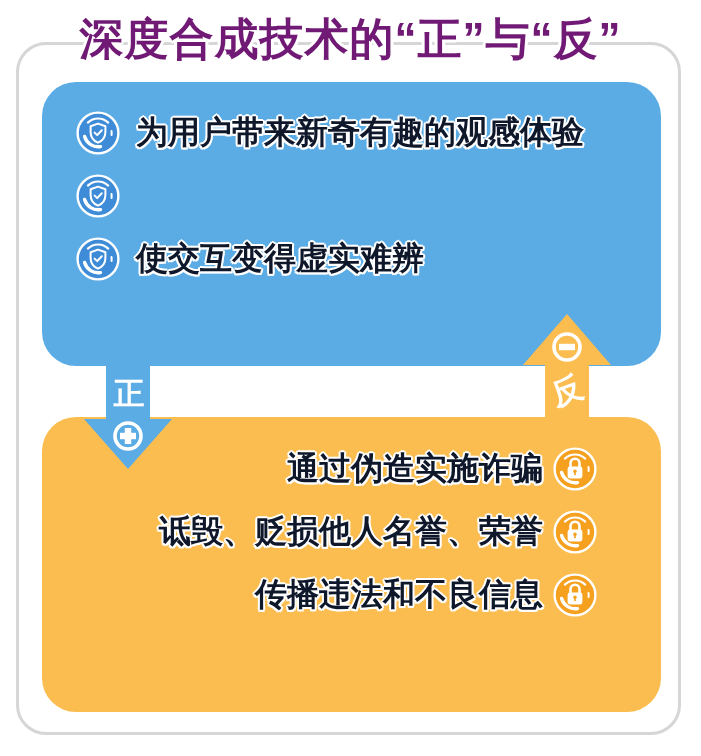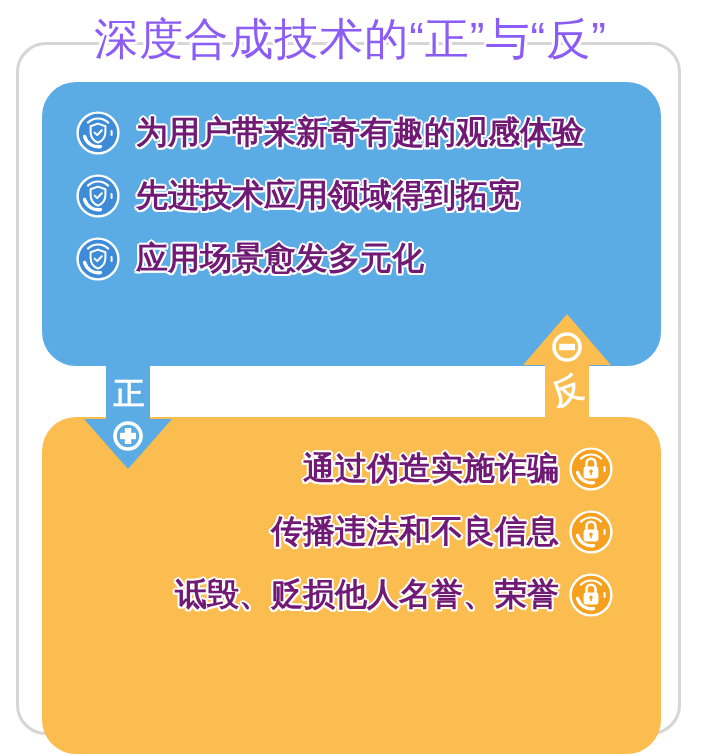--- a/index.html
+++ b/index.html
@@ -6,32 +6,32 @@
   .stage{
     position:relative;width:701px;height:756px;background:#fff;overflow:hidden;
     font-family:"Liberation Sans","DejaVu Sans",sans-serif;
   }
   .frame{
     position:absolute;left:16px;top:42px;width:665px;height:693px;
     border:3px solid #d6d6d6;border-radius:30px;box-sizing:border-box;
   }
   .title{
     position:absolute;left:0;top:10px;width:100%;text-align:center;
-    font-size:44px;font-weight:normal;color:#8b5cf6;letter-spacing:1px;
+    font-size:44px;font-weight:bold;color:#701a75;letter-spacing:1px;
     text-shadow:3px 0 0 #fff,-3px 0 0 #fff,0 3px 0 #fff,0 -3px 0 #fff,
                 2px 2px 0 #fff,-2px 2px 0 #fff,2px -2px 0 #fff,-2px -2px 0 #fff;
     white-space:nowrap;
   }
   .box{position:absolute;left:42px;width:619px;border-radius:34px;box-sizing:border-box;}
   .box.blue{top:82px;height:284px;background:#5bace5;padding:29px 0 0 34px;}
-  .box.orange{top:417px;height:337px;background:#fbbd4f;padding:30px 48px 0 0;}
+  .box.orange{top:417px;height:295px;background:#fbbd4f;padding:30px 64px 0 0;}
   .row{display:flex;align-items:center;height:44px;margin-bottom:19px;}
   .row.right{justify-content:flex-end;}
   .row-text{
-    font-size:32px;font-weight:bold;color:#701a75;letter-spacing:0;
+    font-size:32px;font-weight:bold;color:#0f172a;letter-spacing:0;
     text-shadow:2px 0 0 #fff,-2px 0 0 #fff,0 2px 0 #fff,0 -2px 0 #fff,
                 1.5px 1.5px 0 #fff,-1.5px 1.5px 0 #fff,1.5px -1.5px 0 #fff,-1.5px -1.5px 0 #fff;
     white-space:nowrap;
   }
   .row.left .row-text{margin-left:16px;}
   .row.right .row-text{margin-right:10px;}
   .badge{width:44px;height:44px;flex:0 0 44px;}
   .arrow-svg{position:absolute;}
   .arrow-label{
     position:absolute;color:#fff;font-weight:bold;font-size:31px;
@@ -63,64 +63,63 @@
     </div>
     <div class="row left">
       <svg class="badge" viewBox="0 0 44 44">
         <circle cx="22" cy="22" r="20.4" fill="#3e8cd8" stroke="#fff" stroke-width="2.4"></circle>
         <path d="M11.9 11.6 A14.6 14.6 0 0 1 32.2 11.6" fill="none" stroke="#fff" stroke-width="2.2" stroke-linecap="round"></path>
         <path d="M8.6 25.5 A14.2 14.2 0 0 0 24.5 35.6" fill="none" stroke="#fff" stroke-width="3.4" stroke-linecap="round"></path>
         <path d="M35.5 20 A14.6 14.6 0 0 1 34.2 28.5" fill="none" stroke="#fff" stroke-width="2" stroke-linecap="round" stroke-dasharray="4 5"></path>
         <path d="M22 12.6 L29.4 15.2 V21 C29.4 26.7 26.2 29.9 22 31.7 C17.8 29.9 14.6 26.7 14.6 21 V15.2 Z" fill="none" stroke="#fff" stroke-width="2" stroke-linejoin="round"></path>
         <polyline points="18.6,21.6 21.2,24.1 25.8,19.2" fill="none" stroke="#fff" stroke-width="2" stroke-linecap="round" stroke-linejoin="round"></polyline>
       </svg>
-      <span class="row-text">先进技术应用领域得到拓宽</span>
     </div>
     <div class="row left">
       <svg class="badge" viewBox="0 0 44 44">
         <circle cx="22" cy="22" r="20.4" fill="#3e8cd8" stroke="#fff" stroke-width="2.4"></circle>
         <path d="M11.9 11.6 A14.6 14.6 0 0 1 32.2 11.6" fill="none" stroke="#fff" stroke-width="2.2" stroke-linecap="round"></path>
         <path d="M8.6 25.5 A14.2 14.2 0 0 0 24.5 35.6" fill="none" stroke="#fff" stroke-width="3.4" stroke-linecap="round"></path>
         <path d="M35.5 20 A14.6 14.6 0 0 1 34.2 28.5" fill="none" stroke="#fff" stroke-width="2" stroke-linecap="round" stroke-dasharray="4 5"></path>
         <path d="M22 12.6 L29.4 15.2 V21 C29.4 26.7 26.2 29.9 22 31.7 C17.8 29.9 14.6 26.7 14.6 21 V15.2 Z" fill="none" stroke="#fff" stroke-width="2" stroke-linejoin="round"></path>
         <polyline points="18.6,21.6 21.2,24.1 25.8,19.2" fill="none" stroke="#fff" stroke-width="2" stroke-linecap="round" stroke-linejoin="round"></polyline>
       </svg>
-      <span class="row-text">应用场景愈发多元化</span>
+      <span class="row-text">使交互变得虚实难辨</span>
     </div>
   </div>
 
   <div class="box orange">
     <div class="row right">
       <span class="row-text">通过伪造实施诈骗</span>
       <svg class="badge" viewBox="0 0 44 44">
         <circle cx="22" cy="22" r="20.4" fill="#f5a01e" stroke="#fff" stroke-width="2.4"></circle>
         <path d="M11.9 11.6 A14.6 14.6 0 0 1 32.2 11.6" fill="none" stroke="#fff" stroke-width="2.2" stroke-linecap="round"></path>
         <path d="M8.6 25.5 A14.2 14.2 0 0 0 24.5 35.6" fill="none" stroke="#fff" stroke-width="3.4" stroke-linecap="round"></path>
         <path d="M35.5 20 A14.6 14.6 0 0 1 34.2 28.5" fill="none" stroke="#fff" stroke-width="2" stroke-linecap="round" stroke-dasharray="4 5"></path>
         <path d="M17.5 20 V16.2 a4.5 4.5 0 0 1 9 0 V20" fill="none" stroke="#fff" stroke-width="2.6"></path>
         <rect x="14.6" y="19.6" width="14.8" height="11.8" rx="2.4" fill="#fff"></rect>
         <circle cx="22" cy="24.3" r="1.7" fill="#f5a01e"></circle>
         <rect x="21.2" y="24.6" width="1.6" height="3.6" fill="#f5a01e"></rect>
       </svg>
     </div>
     <div class="row right">
-      <span class="row-text">传播违法和不良信息</span>
+      <span class="row-text">诋毁、贬损他人名誉、荣誉</span>
       <svg class="badge" viewBox="0 0 44 44">
         <circle cx="22" cy="22" r="20.4" fill="#f5a01e" stroke="#fff" stroke-width="2.4"></circle>
         <path d="M11.9 11.6 A14.6 14.6 0 0 1 32.2 11.6" fill="none" stroke="#fff" stroke-width="2.2" stroke-linecap="round"></path>
         <path d="M8.6 25.5 A14.2 14.2 0 0 0 24.5 35.6" fill="none" stroke="#fff" stroke-width="3.4" stroke-linecap="round"></path>
         <path d="M35.5 20 A14.6 14.6 0 0 1 34.2 28.5" fill="none" stroke="#fff" stroke-width="2" stroke-linecap="round" stroke-dasharray="4 5"></path>
         <path d="M17.5 20 V16.2 a4.5 4.5 0 0 1 9 0 V20" fill="none" stroke="#fff" stroke-width="2.6"></path>
         <rect x="14.6" y="19.6" width="14.8" height="11.8" rx="2.4" fill="#fff"></rect>
         <circle cx="22" cy="24.3" r="1.7" fill="#f5a01e"></circle>
         <rect x="21.2" y="24.6" width="1.6" height="3.6" fill="#f5a01e"></rect>
       </svg>
     </div>
     <div class="row right">
-      <span class="row-text">诋毁、贬损他人名誉、荣誉</span>
+      <span class="row-text">传播违法和不良信息</span>
       <svg class="badge" viewBox="0 0 44 44">
         <circle cx="22" cy="22" r="20.4" fill="#f5a01e" stroke="#fff" stroke-width="2.4"></circle>
         <path d="M11.9 11.6 A14.6 14.6 0 0 1 32.2 11.6" fill="none" stroke="#fff" stroke-width="2.2" stroke-linecap="round"></path>
         <path d="M8.6 25.5 A14.2 14.2 0 0 0 24.5 35.6" fill="none" stroke="#fff" stroke-width="3.4" stroke-linecap="round"></path>
         <path d="M35.5 20 A14.6 14.6 0 0 1 34.2 28.5" fill="none" stroke="#fff" stroke-width="2" stroke-linecap="round" stroke-dasharray="4 5"></path>
         <path d="M17.5 20 V16.2 a4.5 4.5 0 0 1 9 0 V20" fill="none" stroke="#fff" stroke-width="2.6"></path>
         <rect x="14.6" y="19.6" width="14.8" height="11.8" rx="2.4" fill="#fff"></rect>
         <circle cx="22" cy="24.3" r="1.7" fill="#f5a01e"></circle>
         <rect x="21.2" y="24.6" width="1.6" height="3.6" fill="#f5a01e"></rect>
       </svg>

